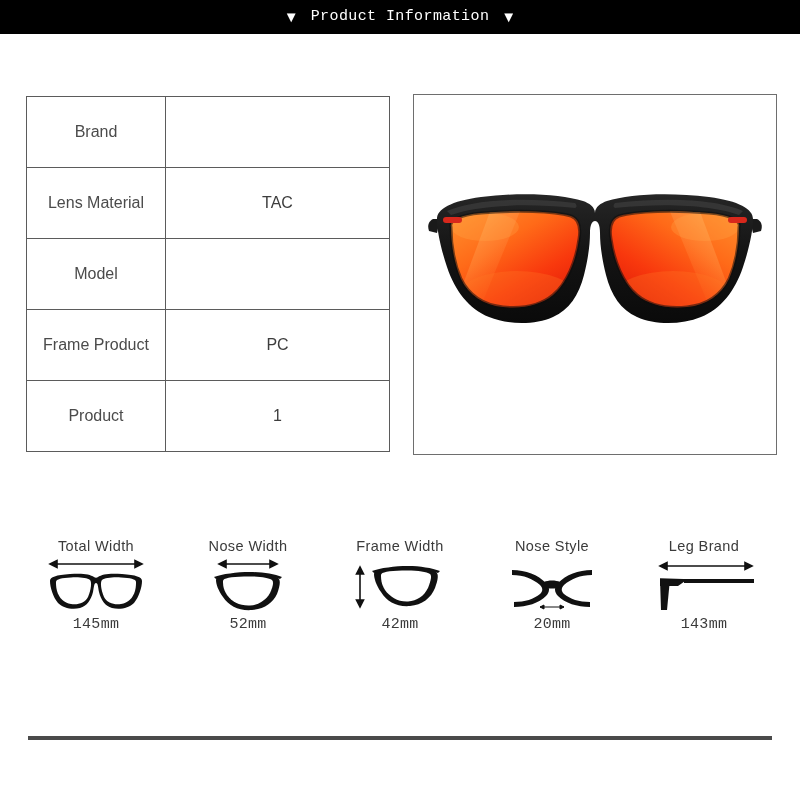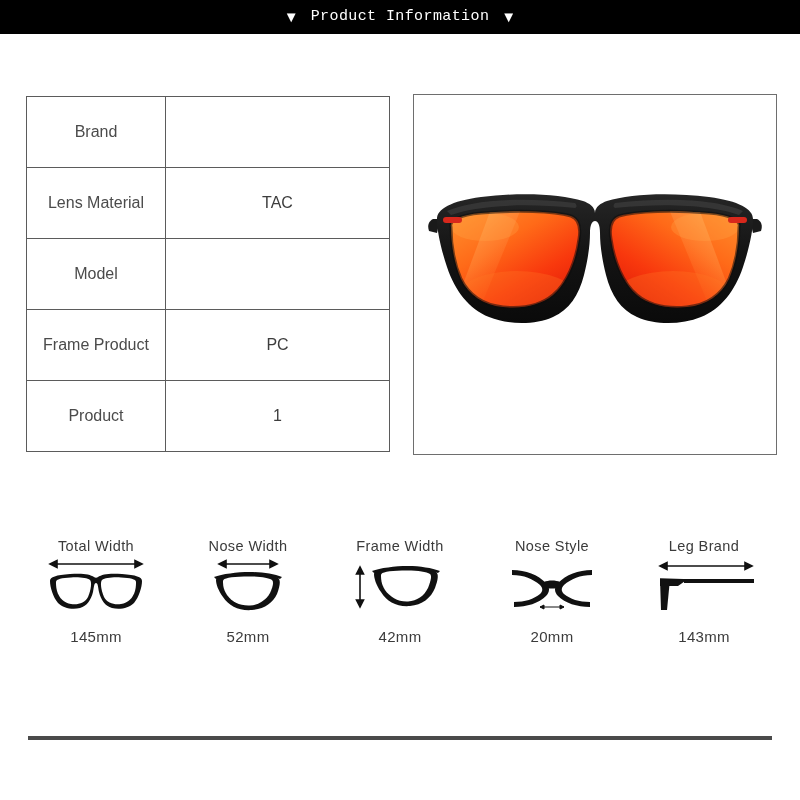--- a/index.html
+++ b/index.html
@@ -116,24 +116,23 @@
     letter-spacing: 0.4px;
     white-space: nowrap;
   }
   .dim-figure {
     height: 62px;
     display: flex;
     align-items: center;
     justify-content: center;
   }
   .dim-value {
-    margin-top: 12px;
     font-size: 15px;
     color: #3b3b3b;
-    font-family: Liberation Sans, sans-serif;
+    font-family: Liberation Mono, monospace;
     letter-spacing: 0.3px;
   }
 
   
   .bottom-rule {
     position: absolute;
     left: 28px;
     top: 736px;
     width: 744px;
     height: 4px;

